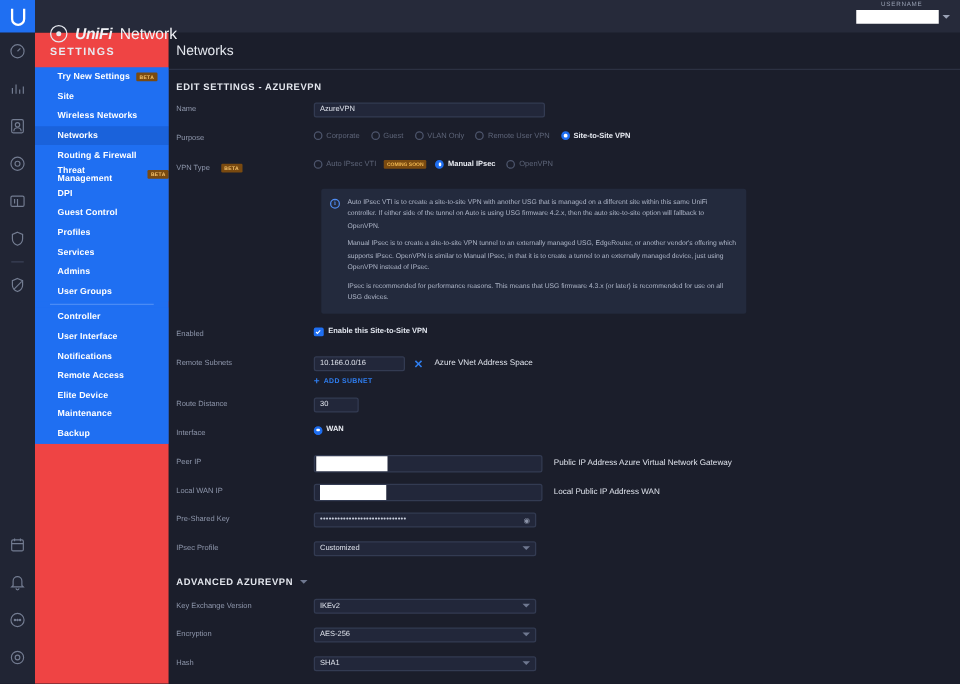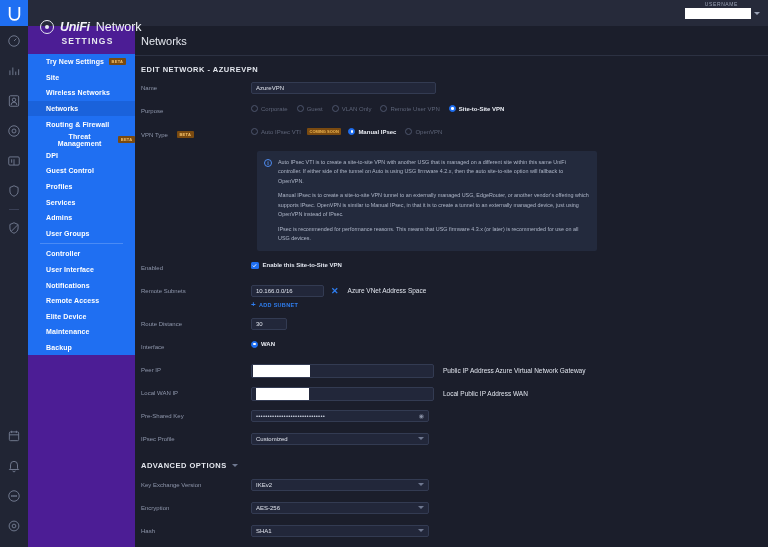--- a/index.html
+++ b/index.html
@@ -49,22 +49,21 @@
     color: #6d7governs;
     color: #737c91;
   }
   .rail .ic svg { width: 14px; height: 14px; }
   .rail .spacer { flex: 1; }
   .rail-divider { width: 10px; height: 1px; background: #3a4056; margin: 3px 0; }
 
   
   .sidebar {
     position: absolute; left: 28px; top: 26px; width: 107px; height: 521px;
-    background: #4c1d95;
-    text-align: center;
+    background: #ef4444;
   }
   .sidebar-title {
     font-size: 8.5px; letter-spacing: 1.2px; font-weight: bold;
     color: #e8eaf0; padding: 10px 0 8px 12px;
   }
   .nav { background: #1f6ff2; margin: 0; }
   .nav-group { background: #1f6ff2; }
   .nav-item {
     height: 15.6px; display: flex; align-items: center; padding-left: 18px;
     font-size: 7px; font-weight: bold; color: #ffffff; position: relative;
@@ -350,21 +349,21 @@
         </div>
       </div>
 
     </div>
   </div>
 
   <div class="main">
 
     <div class="page-title">Networks</div>
     <div class="rule"></div>
-    <div class="section-head">EDIT NETWORK - AZUREVPN</div>
+    <div class="section-head">EDIT SETTINGS - AZUREVPN</div>
 
     <div class="form">
 
       <div class="row">
         <div class="row-label">Name</div>
         <div class="row-field">
           <div class="inp w-name">AzureVPN</div>
         </div>
       </div>
 
@@ -513,21 +512,21 @@
           <div class="inp w-sel">
             <span>Customized</span>
             <span class="chevron"></span>
           </div>
         </div>
       </div>
 
     </div>
 
     <div class="adv-head">
-      <span>ADVANCED OPTIONS</span>
+      <span>ADVANCED AZUREVPN</span>
       <span class="chevron"></span>
     </div>
 
     <div class="form">
 
       <div class="row">
         <div class="row-label">Key Exchange Version</div>
         <div class="row-field">
           <div class="inp w-sel">
             <span>IKEv2</span>

